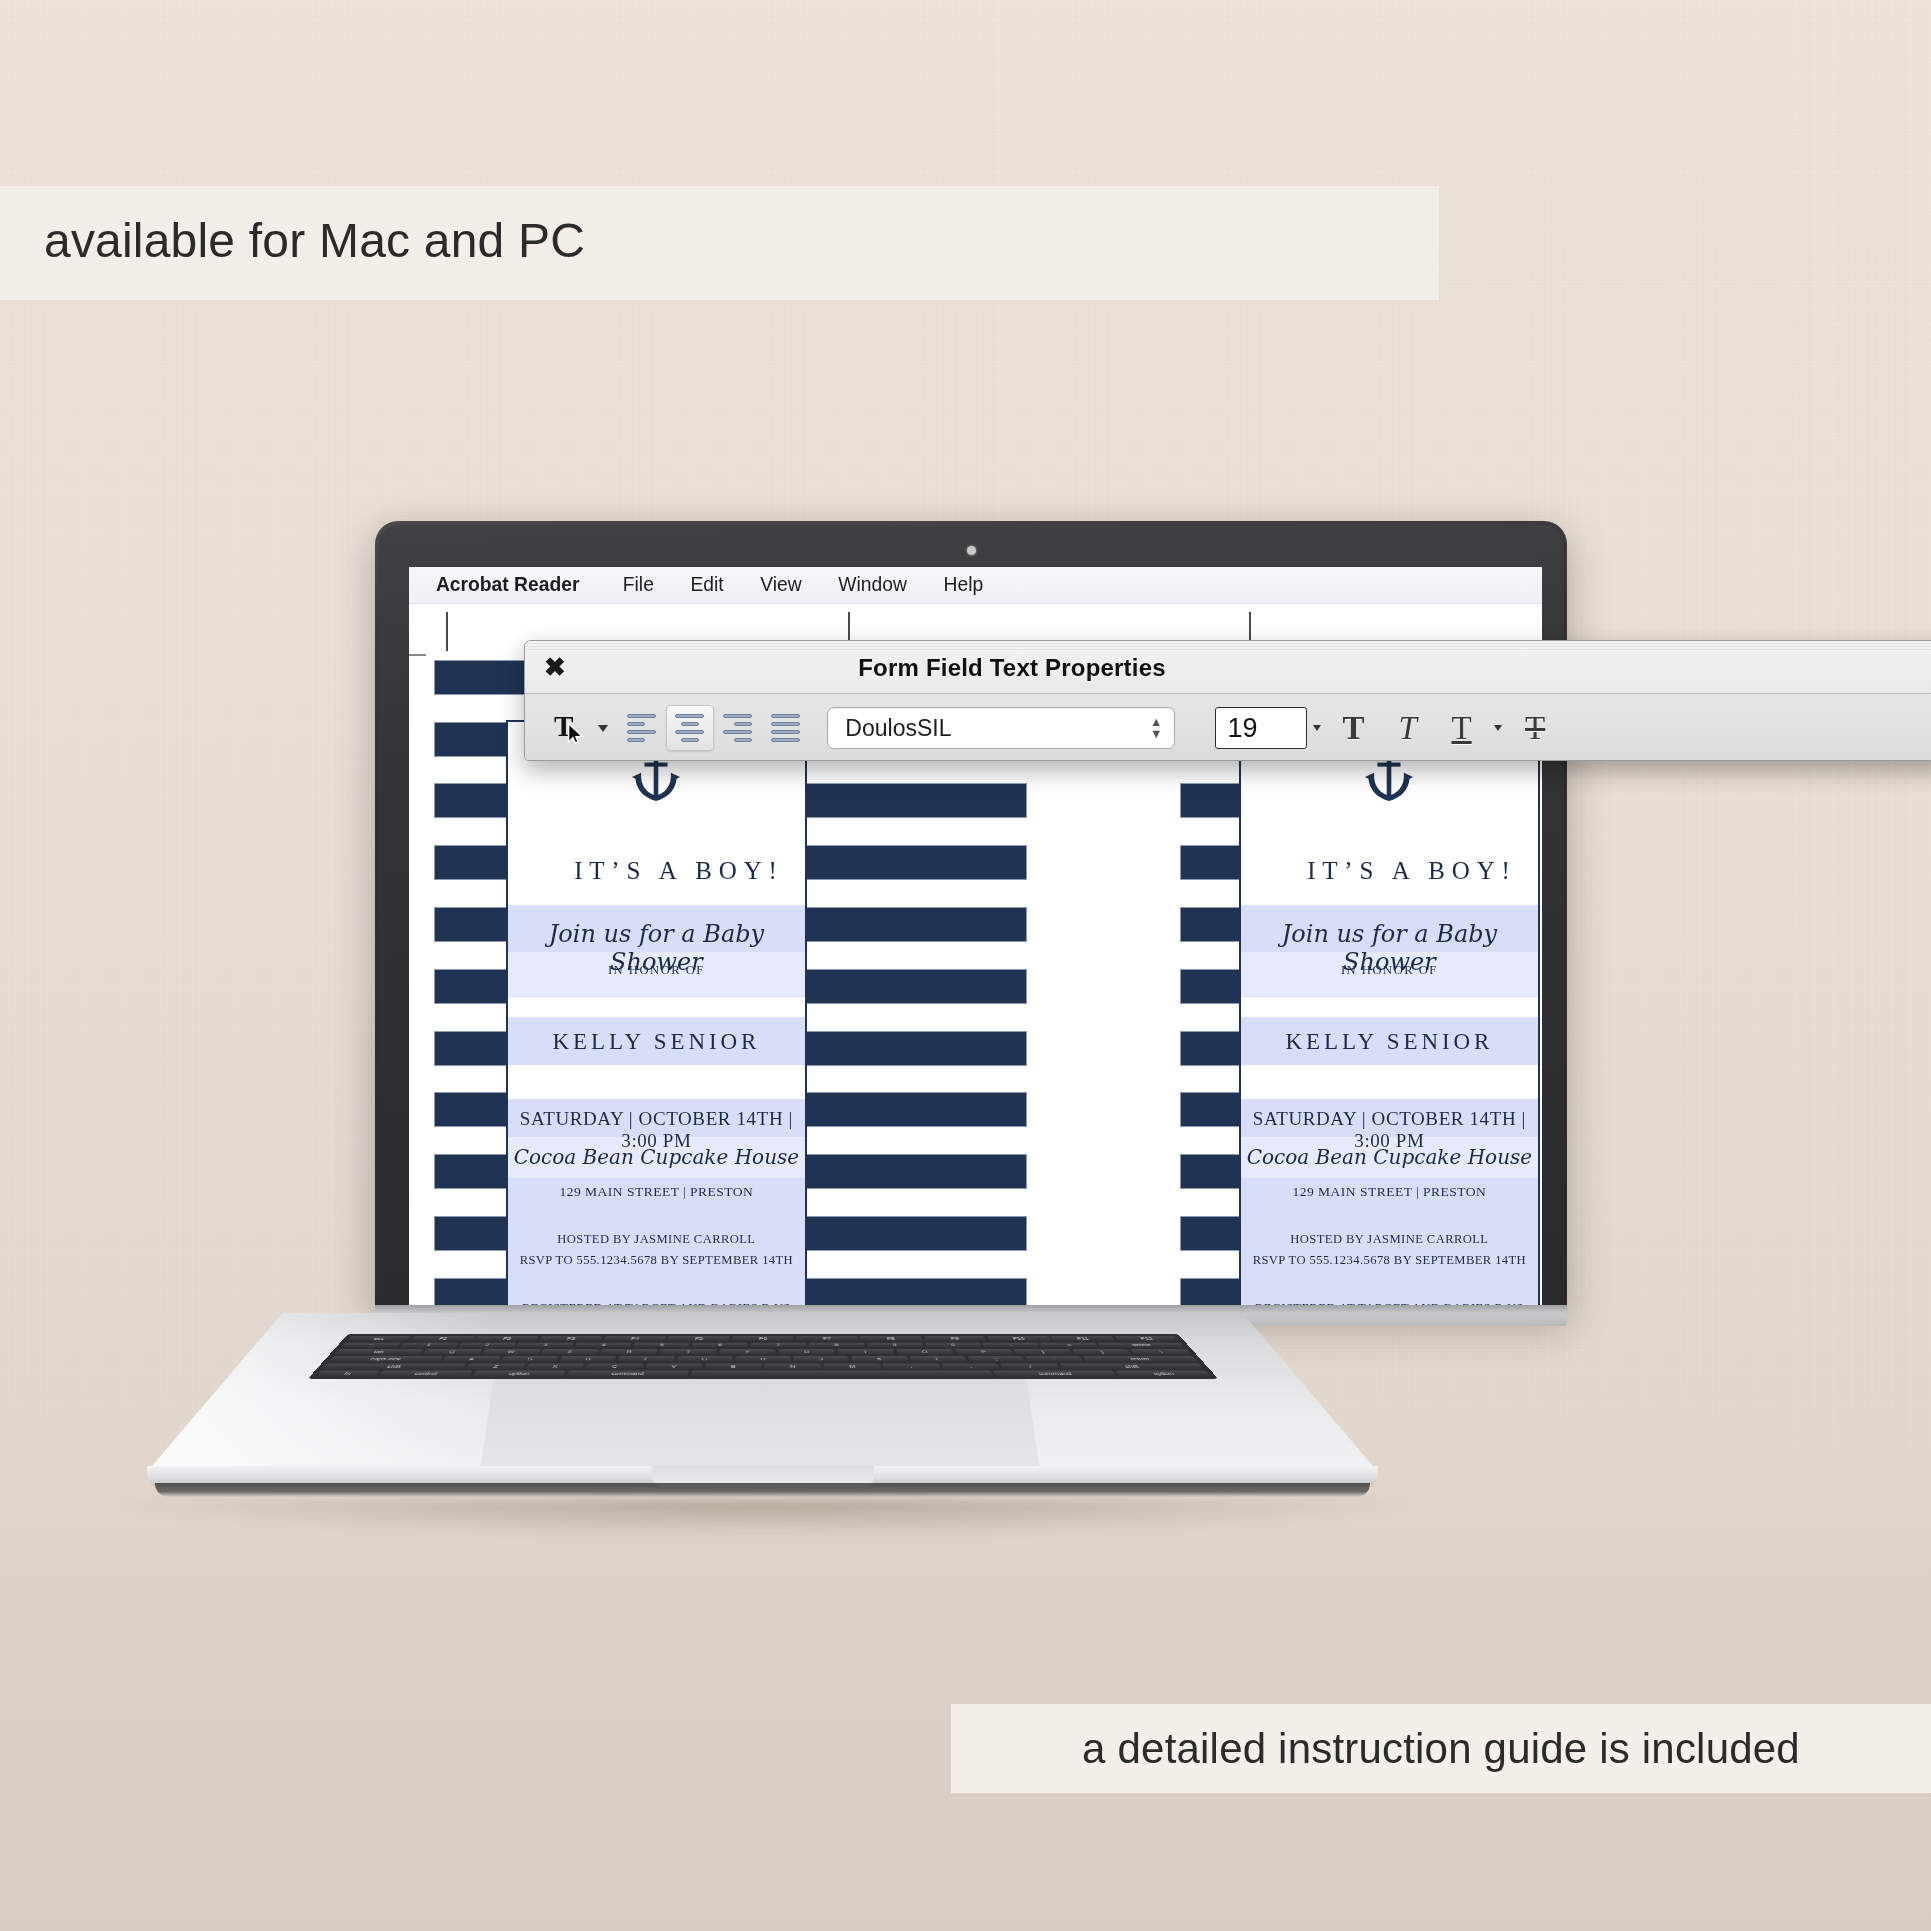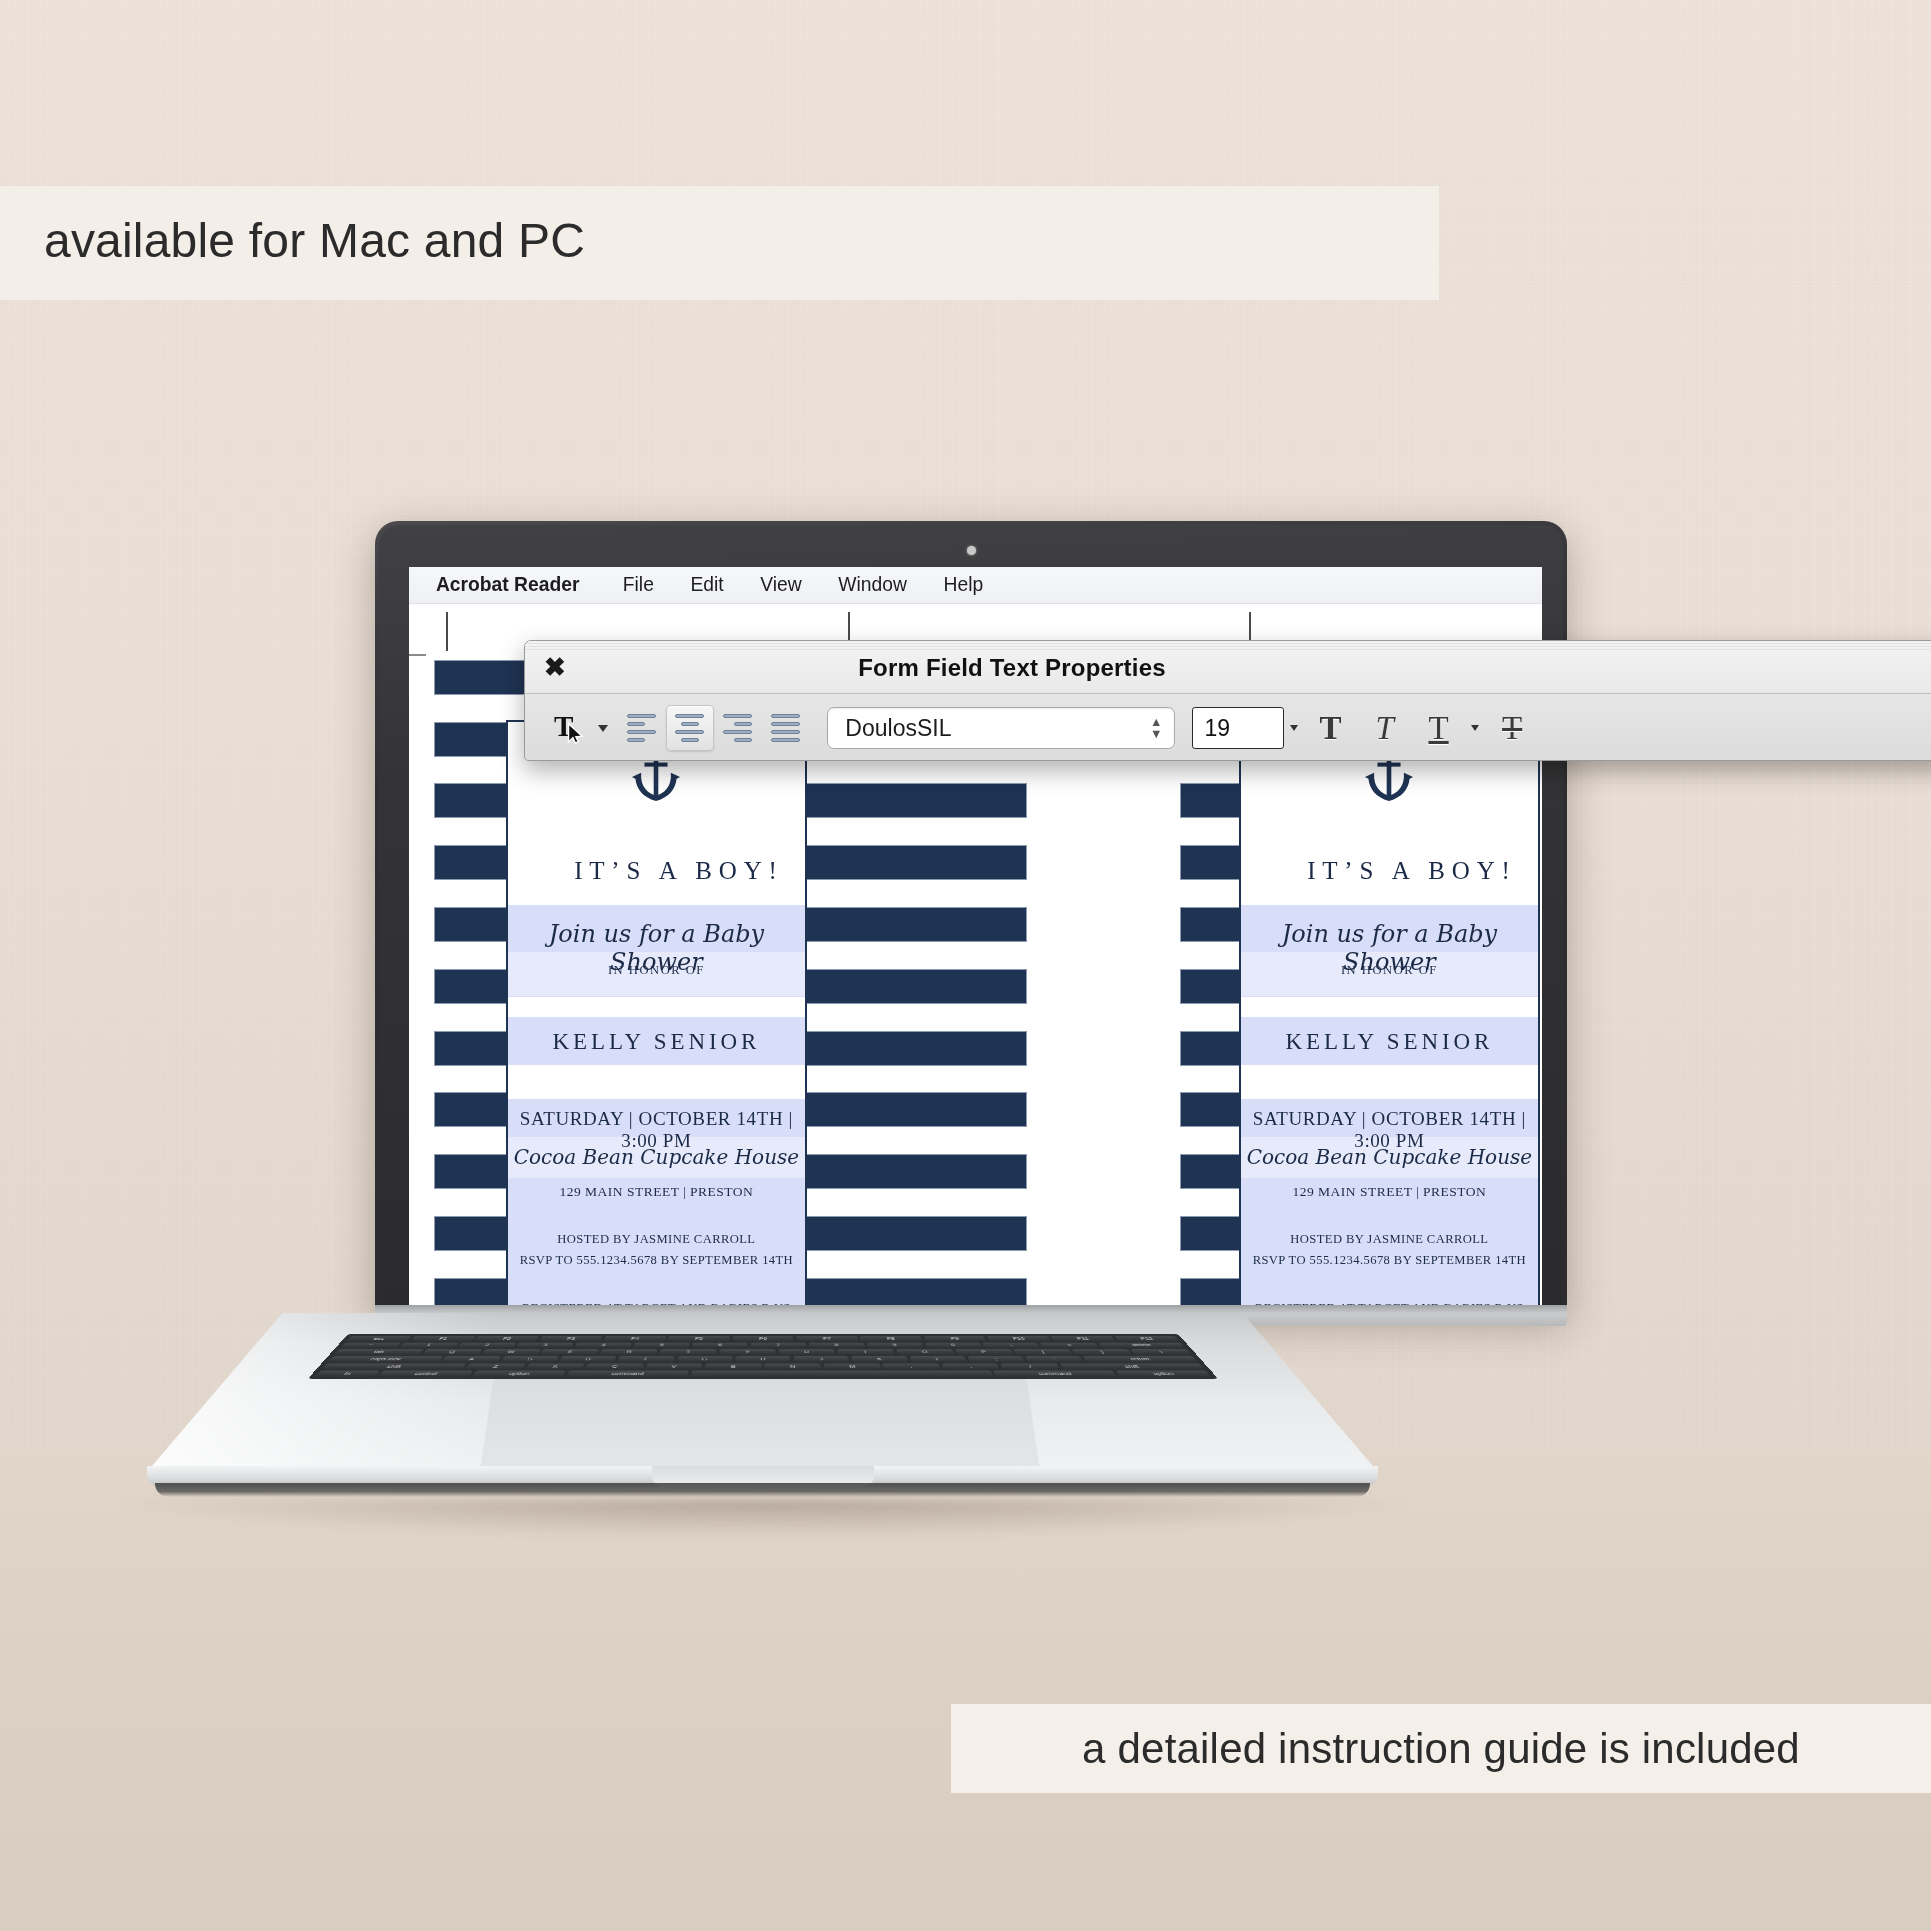--- a/index.html
+++ b/index.html
@@ -210,24 +210,24 @@
 
   #font-select{
     width:348px; height:42px; margin-left:17.4px;
     background:#fff; border:1px solid #a9a9a9; border-radius:6.8px;
     display:flex; align-items:center; justify-content:space-between;
     padding:0 11.6px 0 17.4px; font-size:23px; color:#1d1d1f;
     box-shadow: inset 0 1px 1.9px rgba(0,0,0,.08);
   }
   .stepper{ display:flex; flex-direction:column; gap:1.9px; color:#555; font-size:12.6px; line-height:.8;}
   #size-box{
-    width:92px; height:42px; margin-left:17px;
+    width:92px; height:42px; margin-left:40px;
     background:#fff; border:1.9px solid #2b2b2b; border-radius:2.9px;
     display:flex; align-items:center; padding-left:11.6px;
-    font-size:23px; color:#111;
+    font-size:27px; color:#111;
   }
   .tstyle{ width:54px; height:46px; display:flex; align-items:center; justify-content:center;
            font-family:"Liberation Serif", serif; font-size:33px; color:#3a3a3a;
            text-shadow:0 1px 0 #fff; cursor:pointer; }
   .tstyle.i{ font-style:italic; }
   .tstyle.u{ text-decoration:underline; }
   .tstyle.s{ text-decoration:line-through; }
 
   
   #hinge{

